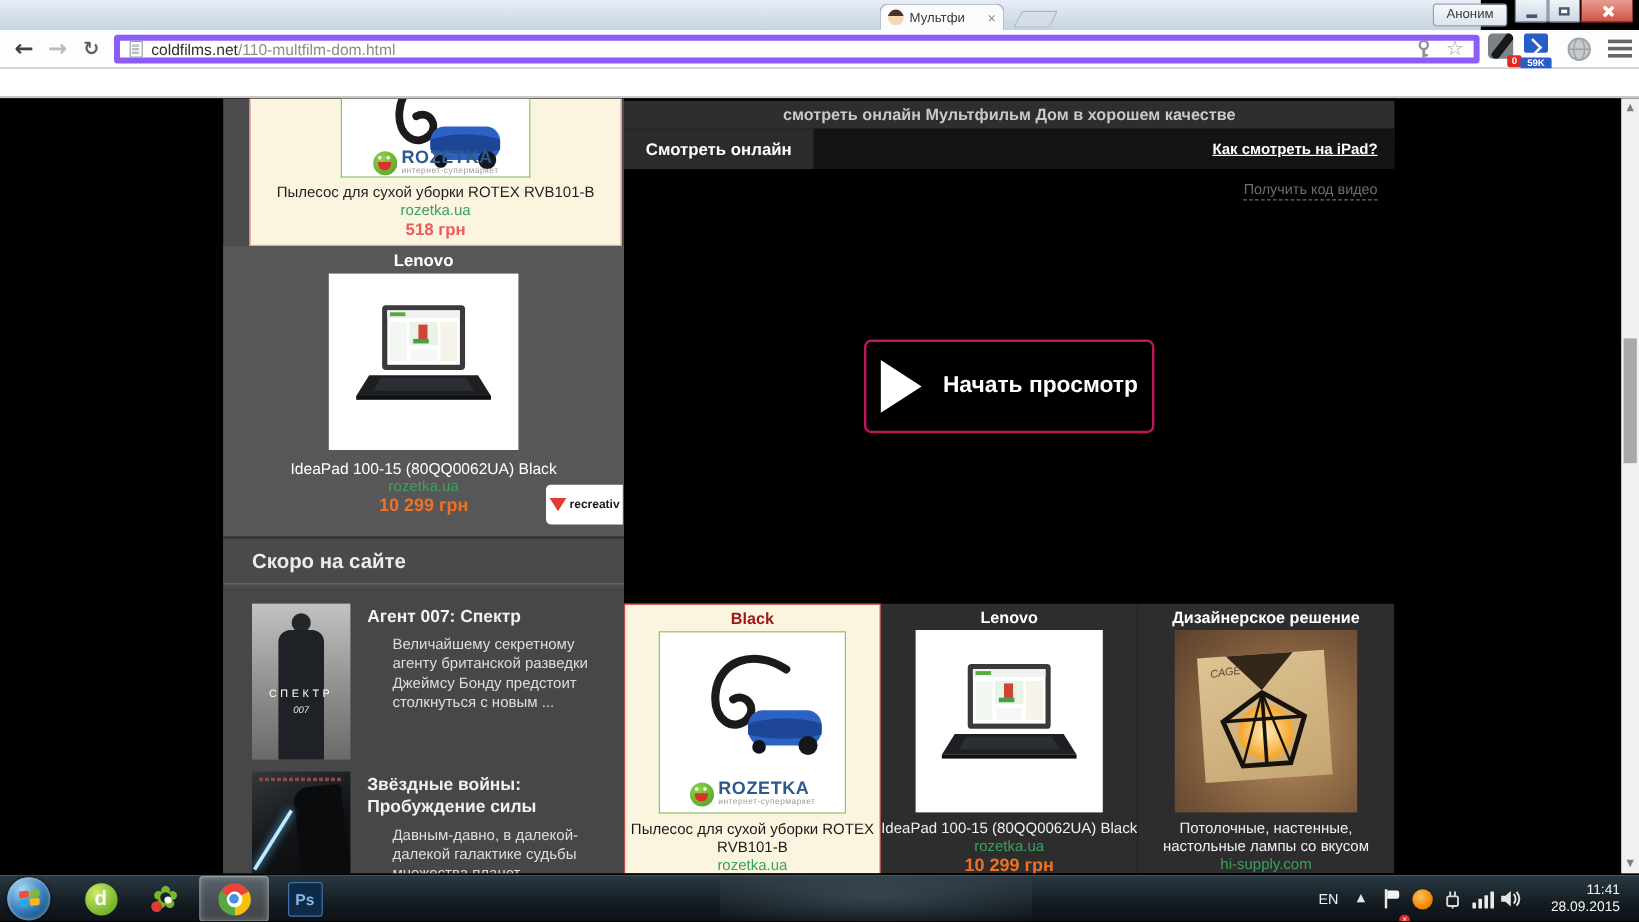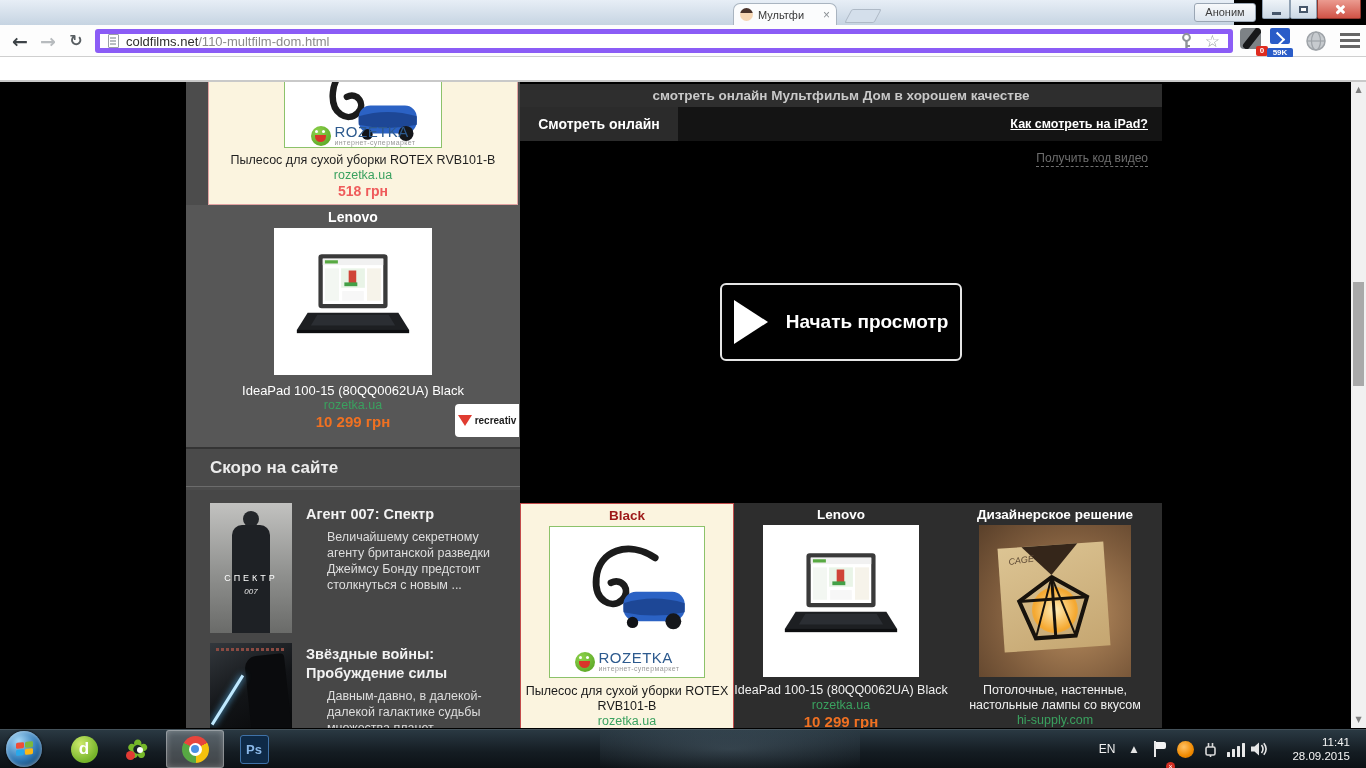--- a/index.html
+++ b/index.html
@@ -76,21 +76,21 @@
   .ad-top{position:absolute;left:22px;top:0;width:310px;height:123px;background:#fbf4df;
           border:1px solid #e2a3a3;border-top:none;text-align:center;overflow:hidden;}
   .ad-top-img{position:relative;width:158px;height:66px;margin:0 auto;background:#fff;
               border:1px solid #8cc26a;border-top:none;overflow:hidden;}
   .vac-svg{position:absolute;left:8px;top:-26px;width:140px;height:86px;}
   .roz-logo{position:absolute;left:0;right:0;bottom:1px;display:flex;align-items:center;justify-content:center;gap:4px;}
   .roz-face{width:20px;height:20px;border-radius:50%;background:radial-gradient(circle at 35% 30%,#8fd34c,#4f9e1e);position:relative;flex:0 0 auto;}
   .roz-face::after{content:"";position:absolute;left:4px;top:9px;width:11px;height:7px;border-radius:0 0 10px 10px;background:#d8352a;}
   .roz-face::before{content:"";position:absolute;left:4px;top:4px;width:3px;height:3px;border-radius:50%;background:#fff;box-shadow:7px 0 0 #fff;}
   .roz-text{text-align:left;}
-  .roz-name{font-size:15px;font-weight:normal;color:#2d5a8e;letter-spacing:.5px;line-height:14px;}
+  .roz-name{font-size:15px;font-weight:bold;color:#2d5a8e;letter-spacing:.5px;line-height:14px;}
   .roz-sub{font-size:7px;color:#9a9a9a;letter-spacing:.4px;}
   .ad-title{font-size:12.5px;color:#1f1f1f;margin-top:5px;line-height:15px;}
   .site-link{font-size:12.5px;color:#3aa15f;line-height:15px;}
   .price-red{font-size:14px;font-weight:bold;color:#ef5b5b;line-height:17px;}
   .price-orange{font-size:15px;font-weight:bold;color:#f07122;line-height:18px;}
 
   .ad-lenovo{position:absolute;left:0;top:123px;width:334px;height:242px;background:#575757;text-align:center;}
   .brand-white{font-size:14px;font-weight:bold;color:#fff;padding-top:3px;line-height:18px;}
   .len-img{position:relative;width:158px;height:147px;margin:2px auto 0;background:#fff;overflow:hidden;}
   .lap-svg{position:absolute;left:14px;top:22px;width:130px;height:108px;}
@@ -129,21 +129,21 @@
   .vid-header{position:absolute;left:0;top:2px;width:642px;height:40px;background:#2e2e2e;
               font-size:13.5px;font-weight:bold;color:#c9c9c9;text-align:center;line-height:23px;}
   .tabrow{position:absolute;left:0;top:25px;width:642px;height:34px;background:#141414;}
   .watch-tab{position:absolute;left:0;top:0;width:158px;height:34px;background:#2b2b2b;
              font-size:14px;font-weight:bold;color:#fff;text-align:center;line-height:34px;}
   .ipad-link{position:absolute;right:14px;top:0;height:34px;line-height:34px;
              font-size:12.5px;font-weight:bold;color:#fff;text-decoration:underline;}
   .video{position:absolute;left:0;top:59px;width:642px;height:362px;background:#000;}
   .getcode{position:absolute;right:14px;top:10px;font-size:12px;color:#6e6e6e;
            border-bottom:1px dashed #6e6e6e;padding-bottom:1px;}
-  .playbtn{position:absolute;left:200px;top:142px;width:242px;height:78px;border:2px solid #e5e5e5;
+  .playbtn{position:absolute;left:200px;top:142px;width:242px;height:78px;border:2px solid #be185d;
            border-radius:6px;background:#000;display:flex;align-items:center;justify-content:center;gap:18px;}
   .play-tri{width:0;height:0;border-top:22px solid transparent;border-bottom:22px solid transparent;
             border-left:34px solid #fff;}
   .play-label{font-size:19px;font-weight:bold;color:#fff;}
 
   
   .adsrow{position:absolute;left:0;top:421px;width:642px;height:225px;overflow:hidden;}
   .ad-col{position:absolute;top:0;width:214px;height:230px;text-align:center;}
   .col-rotex{left:0;background:#fbf4df;border:1px solid #c24b4b;}
   .col-lenovo{left:214px;background:#2d2d2d;}

